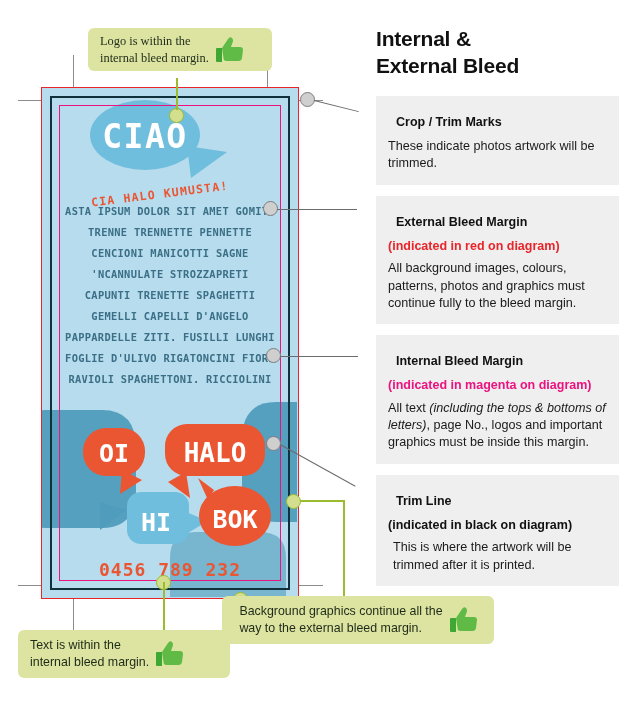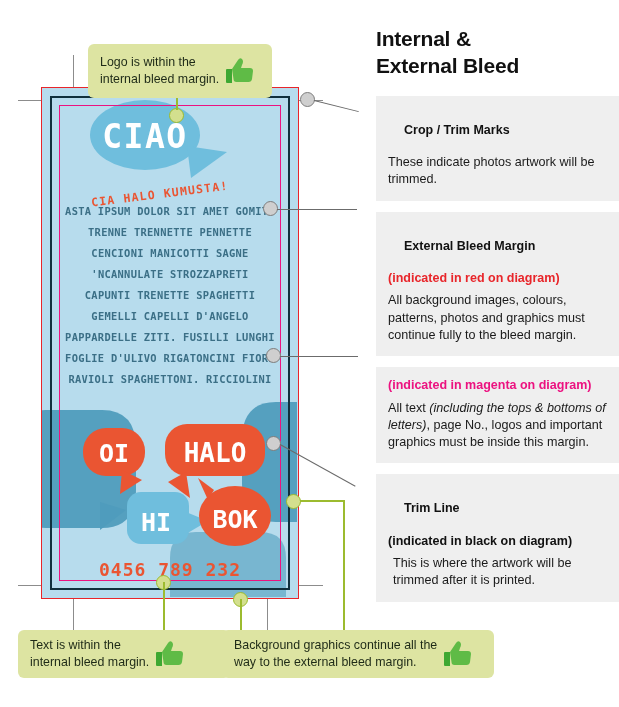--- a/index.html
+++ b/index.html
@@ -18,21 +18,21 @@
   }
   .main-title{
     font-size:21px;font-weight:bold;color:#111111;
     line-height:1.28;letter-spacing:-0.2px;margin:0 0 16px 0;
     white-space:pre-line;
   }
   .info-card{
     background:#efefef;padding:10px 12px 12px 12px;margin-bottom:11px;
   }
   .info-title{
-    font-size:12.5px;font-weight:bold;color:#111;line-height:1.3;margin:16px;
+    font-size:12.5px;font-weight:bold;color:#111;line-height:1.3;margin:8px;
   }
   .info-sub{
     font-size:12.5px;font-weight:bold;line-height:1.32;margin:0 0 6px 0;
   }
   .info-sub.red{color:#e8252a;}
   .info-sub.magenta{color:#ec1280;}
   .info-sub.black{color:#111;}
   .info-body{
     font-size:12.6px;color:#1a1a1a;line-height:1.37;margin:0;
   }
@@ -198,32 +198,33 @@
       <p class="info-body" style="margin-top:2px;">These indicate photos artwork will be trimmed.</p>
     </div>
 
     <div class="info-card">
       <p class="info-title">External Bleed Margin</p>
       <p class="info-sub red">(indicated in red on diagram)</p>
       <p class="info-body">All background images, colours, patterns, photos and graphics must continue fully to the bleed margin.</p>
     </div>
 
     <div class="info-card">
+      <p class="info-title">Internal Bleed Margin</p>
       <p class="info-sub magenta">(indicated in magenta on diagram)</p>
       <p class="info-body"><span>All text </span><em>(including the tops &amp; bottoms of letters)</em><span>, page No., logos and important graphics must be inside this margin.</span></p>
     </div>
 
     <div class="info-card card-trim">
       <p class="info-title">Trim Line</p>
       <p class="info-sub black">(indicated in black on diagram)</p>
       <p class="info-body">This is where the artwork will be trimmed after it is printed.</p>
     </div>
   </div>
 
-  <div class="callout" style="left:88px;top:44px;width:184px;height:54px;">
+  <div class="callout" style="left:88px;top:28px;width:184px;height:43px;font-family:Liberation Serif, serif;">
     <span class="callout-text">Logo is within the
 internal bleed margin.</span>
     <span class="thumb">
       <svg viewBox="0 0 30 28">
           <path d="M7 12 l6-9 q2-3 4-1 q2 2 0 6 l-1 3 l9 0 q3 0 3 3 l-1 8 q-0.5 3-3.5 3 l-12 0 q-3 0-3-3 z" fill="#5fbb46"></path>
           <path d="M2 12 l5 0 l0 14 l-5 0 q-1 0-1-1 l0-12 q0-1 1-1 z" fill="#3ea832"></path>
         </svg>
     </span>
   </div>
 
@@ -231,21 +232,21 @@
     <span class="callout-text">Text is within the
 internal bleed margin.</span>
     <span class="thumb">
       <svg viewBox="0 0 30 28">
           <path d="M7 12 l6-9 q2-3 4-1 q2 2 0 6 l-1 3 l9 0 q3 0 3 3 l-1 8 q-0.5 3-3.5 3 l-12 0 q-3 0-3-3 z" fill="#5fbb46"></path>
           <path d="M2 12 l5 0 l0 14 l-5 0 q-1 0-1-1 l0-12 q0-1 1-1 z" fill="#3ea832"></path>
         </svg>
     </span>
   </div>
 
-  <div class="callout" style="left:222px;top:630px;width:272px;height:48px;">
+  <div class="callout" style="left:222px;top:596px;width:272px;height:48px;justify-content:center;">
     <span class="callout-text">Background graphics continue all the
 way to the external bleed margin.</span>
     <span class="thumb">
       <svg viewBox="0 0 30 28">
           <path d="M7 12 l6-9 q2-3 4-1 q2 2 0 6 l-1 3 l9 0 q3 0 3 3 l-1 8 q-0.5 3-3.5 3 l-12 0 q-3 0-3-3 z" fill="#5fbb46"></path>
           <path d="M2 12 l5 0 l0 14 l-5 0 q-1 0-1-1 l0-12 q0-1 1-1 z" fill="#3ea832"></path>
         </svg>
     </span>
   </div>
 

